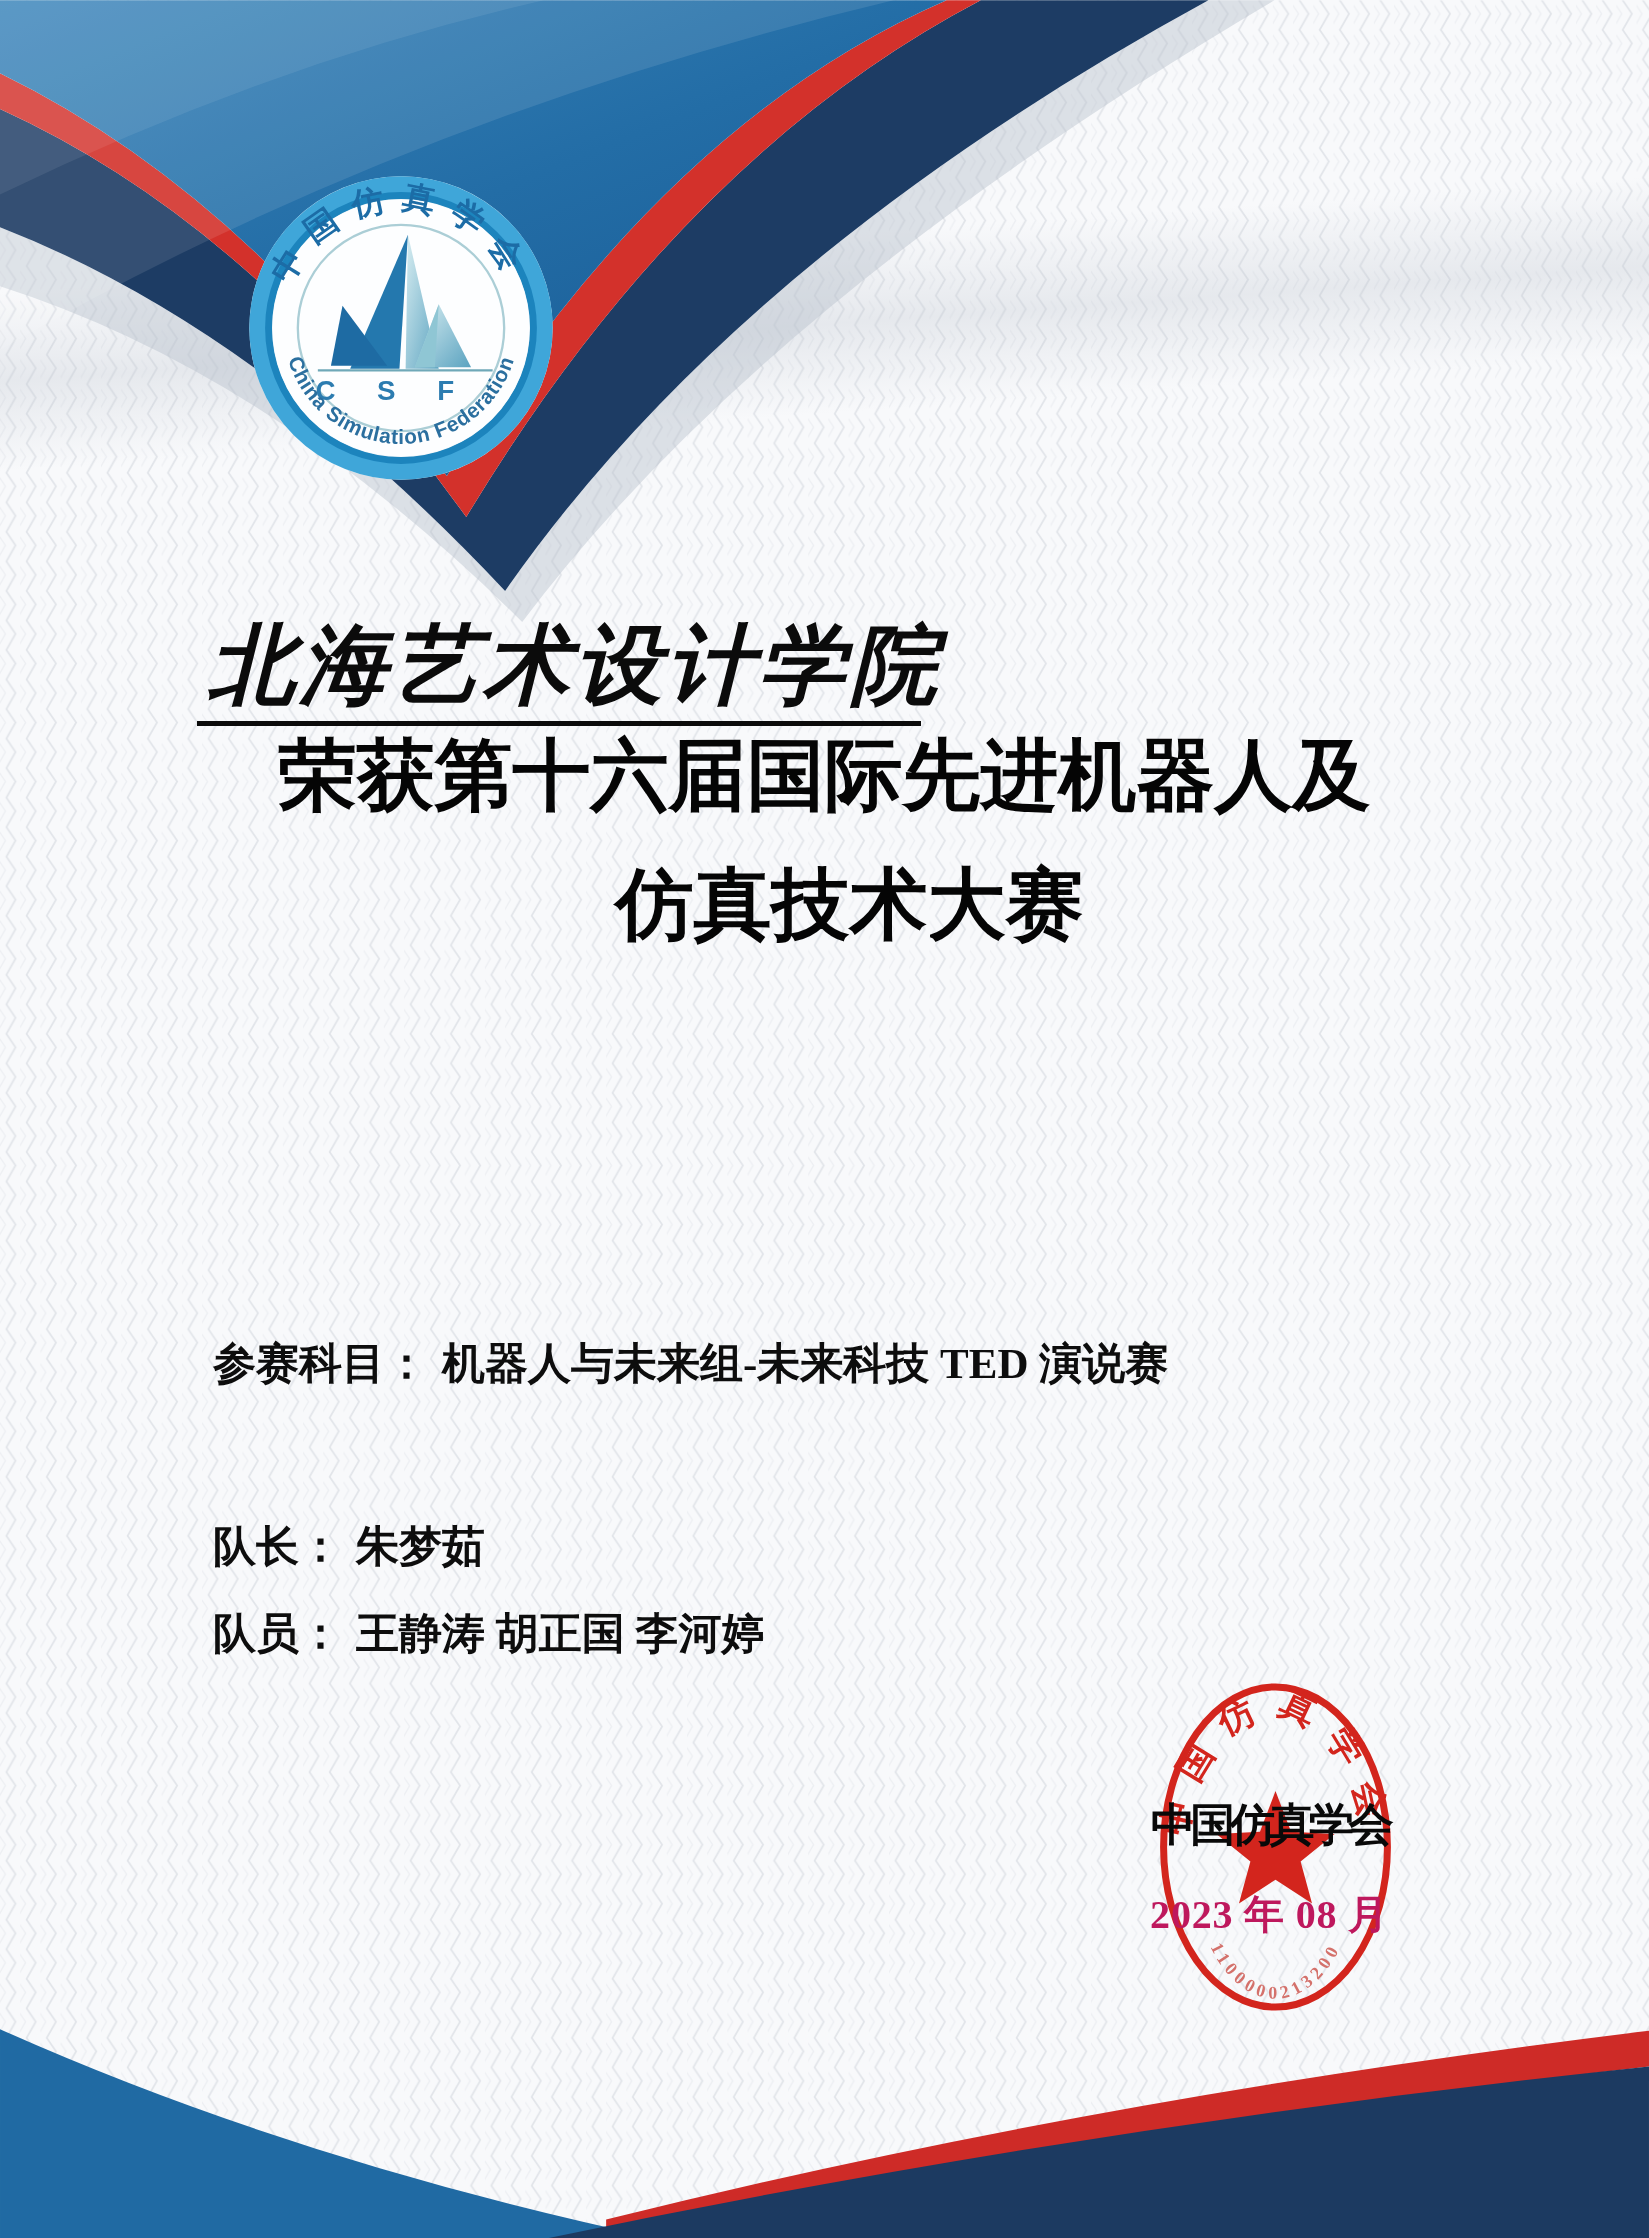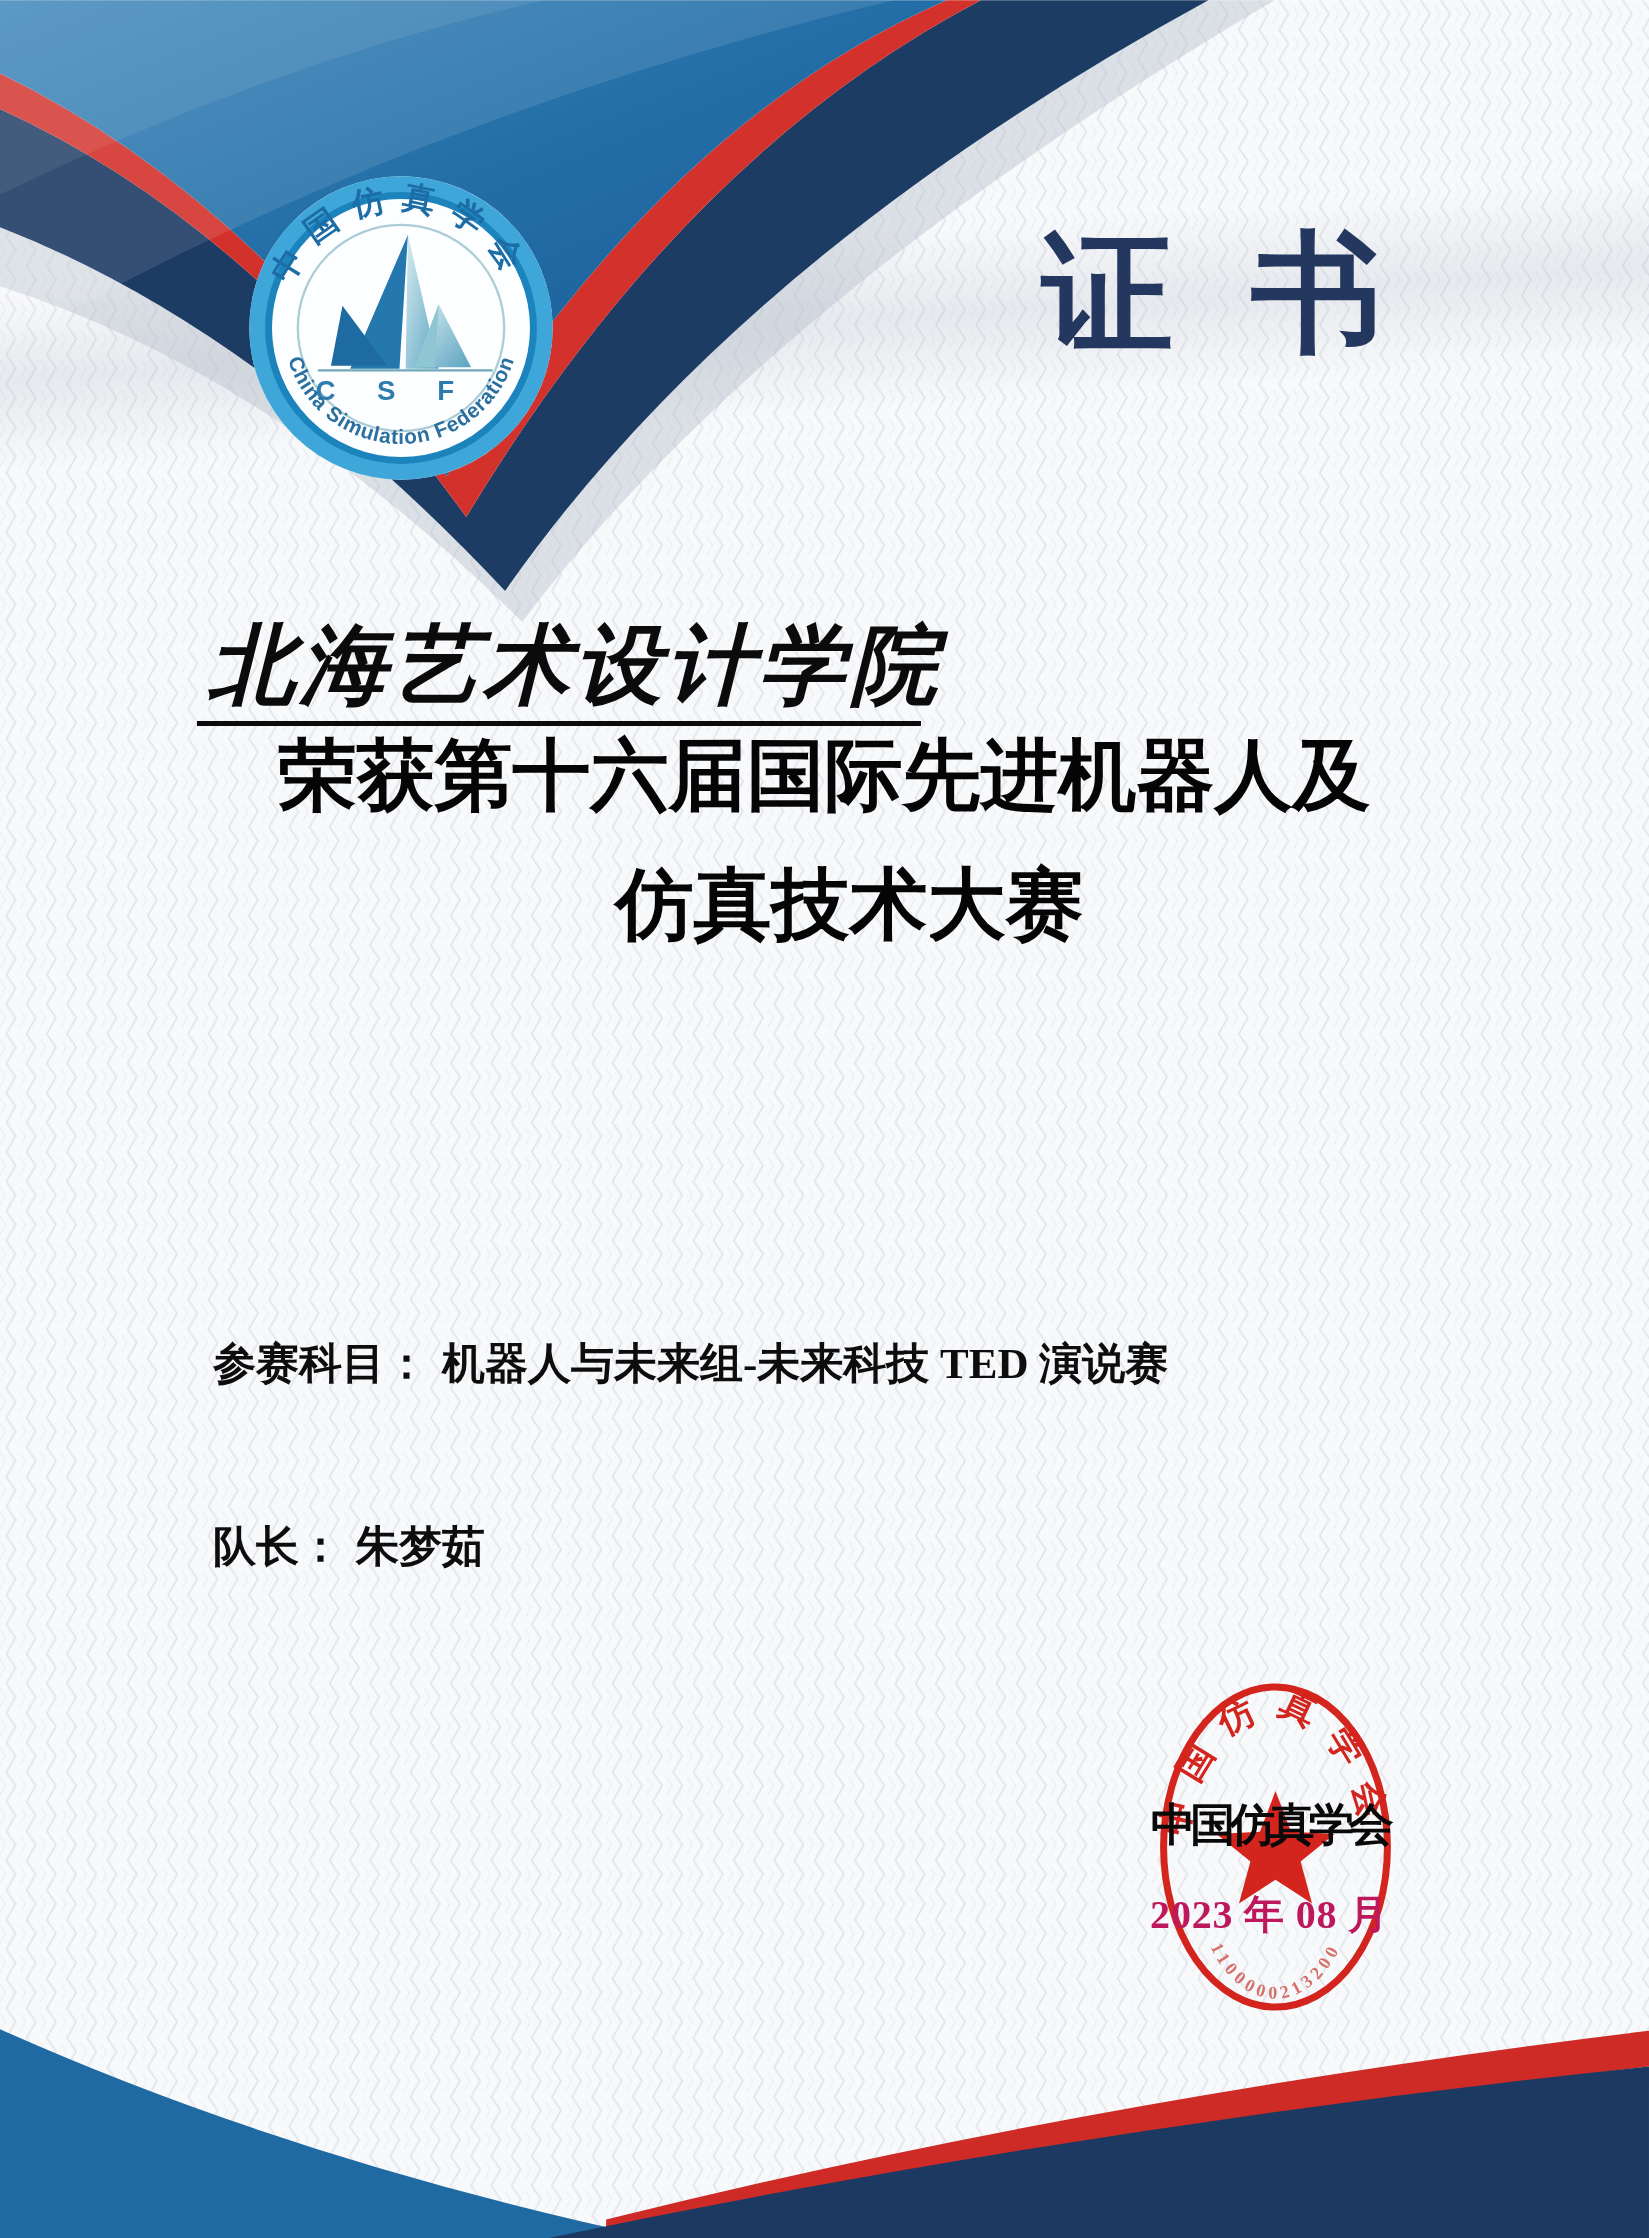--- a/index.html
+++ b/index.html
@@ -141,31 +141,31 @@
     </g>
     <text x="190" y="293" text-anchor="middle" font-family="Liberation Sans, DejaVu Sans, sans-serif" font-size="36" font-weight="700" letter-spacing="22" fill="#2c7cb0">C S F</text>
     <text font-size="42" font-weight="700" fill="#1c6ca6" letter-spacing="20" font-family="Liberation Sans, DejaVu Sans, sans-serif">
       <textPath href="#arcTop" startOffset="50%" text-anchor="middle">中国仿真学会</textPath>
     </text>
     <text font-size="27" font-weight="700" fill="#2b6f9f" letter-spacing="1" font-family="Liberation Sans, DejaVu Sans, sans-serif">
       <textPath href="#arcBottom" startOffset="50%" text-anchor="middle">China Simulation Federation</textPath>
     </text>
   </svg>
 
-  <div class="cert-title">证书</div>
 
   <div class="school-name">北海艺术设计学院</div>
   <div class="school-underline"></div>
 
   <div class="ach-line1">荣获第十六届国际先进机器人及</div>
   <div class="ach-line2">仿真技术大赛</div>
 
 
   <div class="detail-row row-0"><span>参赛科目：</span><span class="gap"></span><span>机器人与未来组-未来科技 TED 演说赛</span></div>
   <div class="detail-row row-2"><span>队长：</span><span class="gap"></span><span>朱梦茹</span></div>
+  <div class="detail-row row-3"><span>队员：</span><span class="gap"></span><span>王静涛 胡正国 李河婷</span></div>
 
   <svg class="seal" width="249" height="342" viewBox="0 0 320 440">
     <defs>
       <path id="sealTopArc" d="M54,300 A115,178 0 1 1 266,300" fill="none"></path>
       <path id="sealBottomArc" d="M66,322 A105,168 0 0 0 254,322" fill="none"></path>
     </defs>
     <ellipse cx="160" cy="220" rx="144" ry="206" fill="none" stroke="#d3251d" stroke-width="9"></ellipse>
     <polygon fill="#d3251d" points="160,148 180,200.5 236,203.3 192.3,238.5 207,292.7 160,262 113,292.7 127.7,238.5 84,203.3 140,200.5"></polygon>
     <text font-size="46" font-weight="700" fill="#d3251d" letter-spacing="24" font-family="Liberation Serif, DejaVu Serif, serif">
       <textPath href="#sealTopArc" startOffset="50%" text-anchor="middle">中国仿真学会</textPath>

